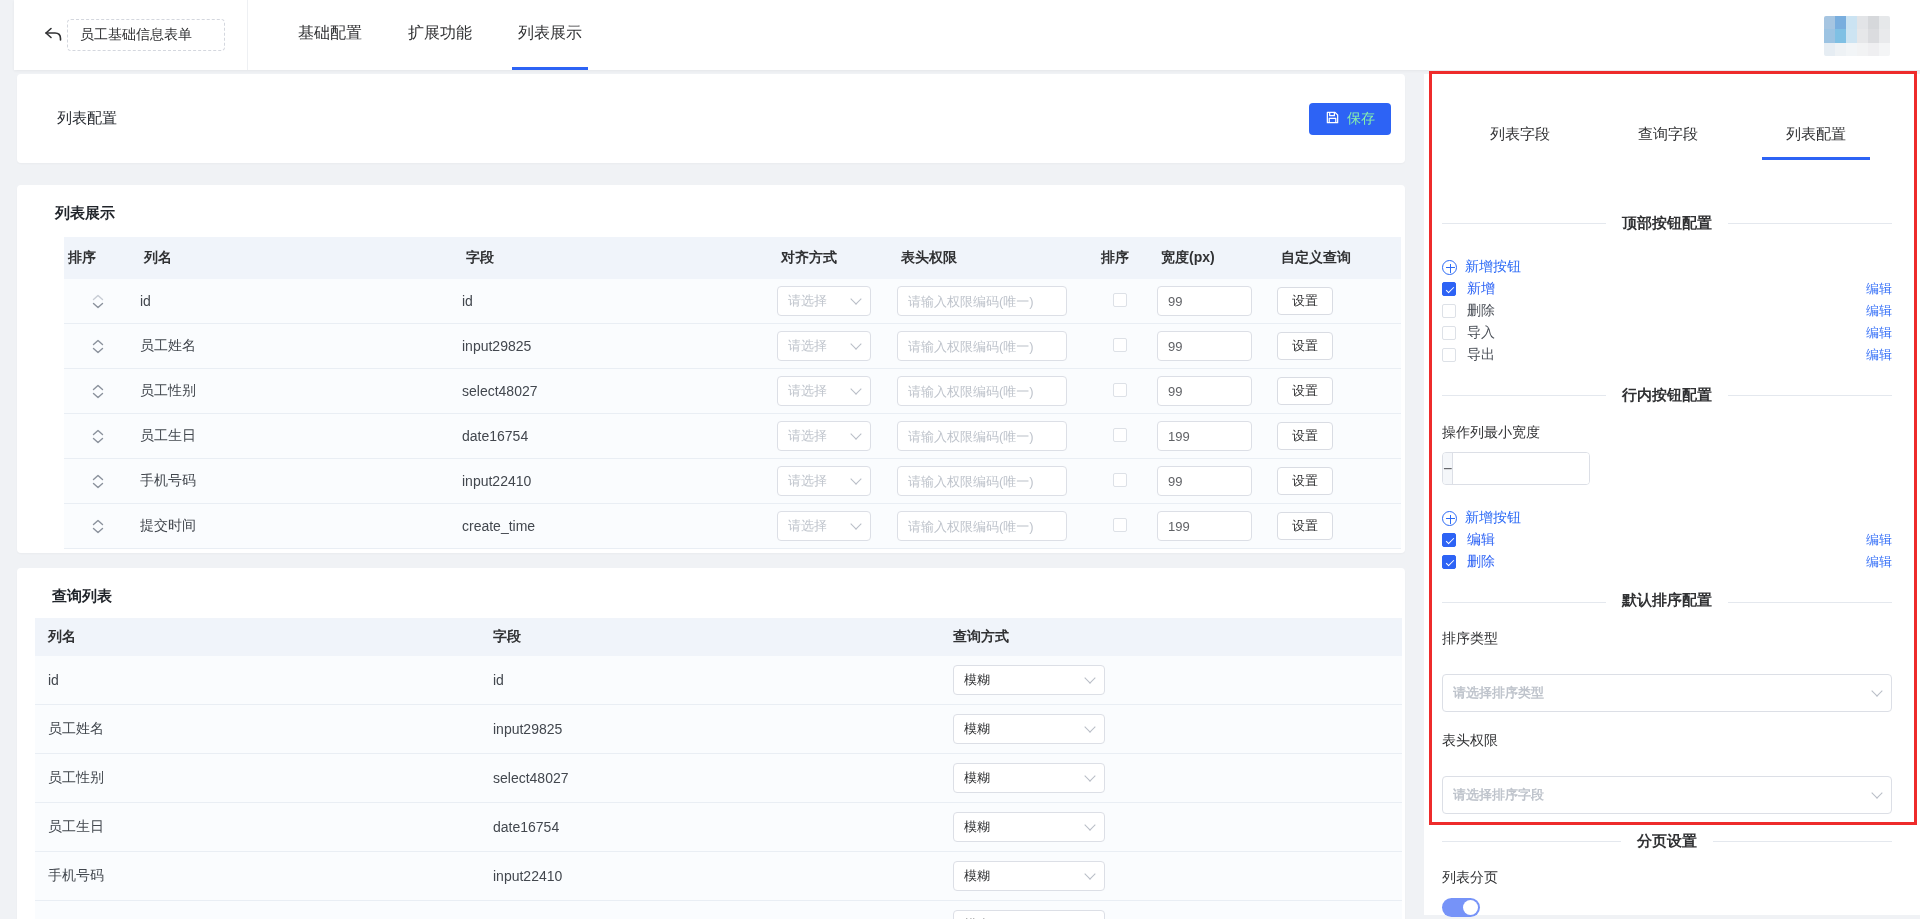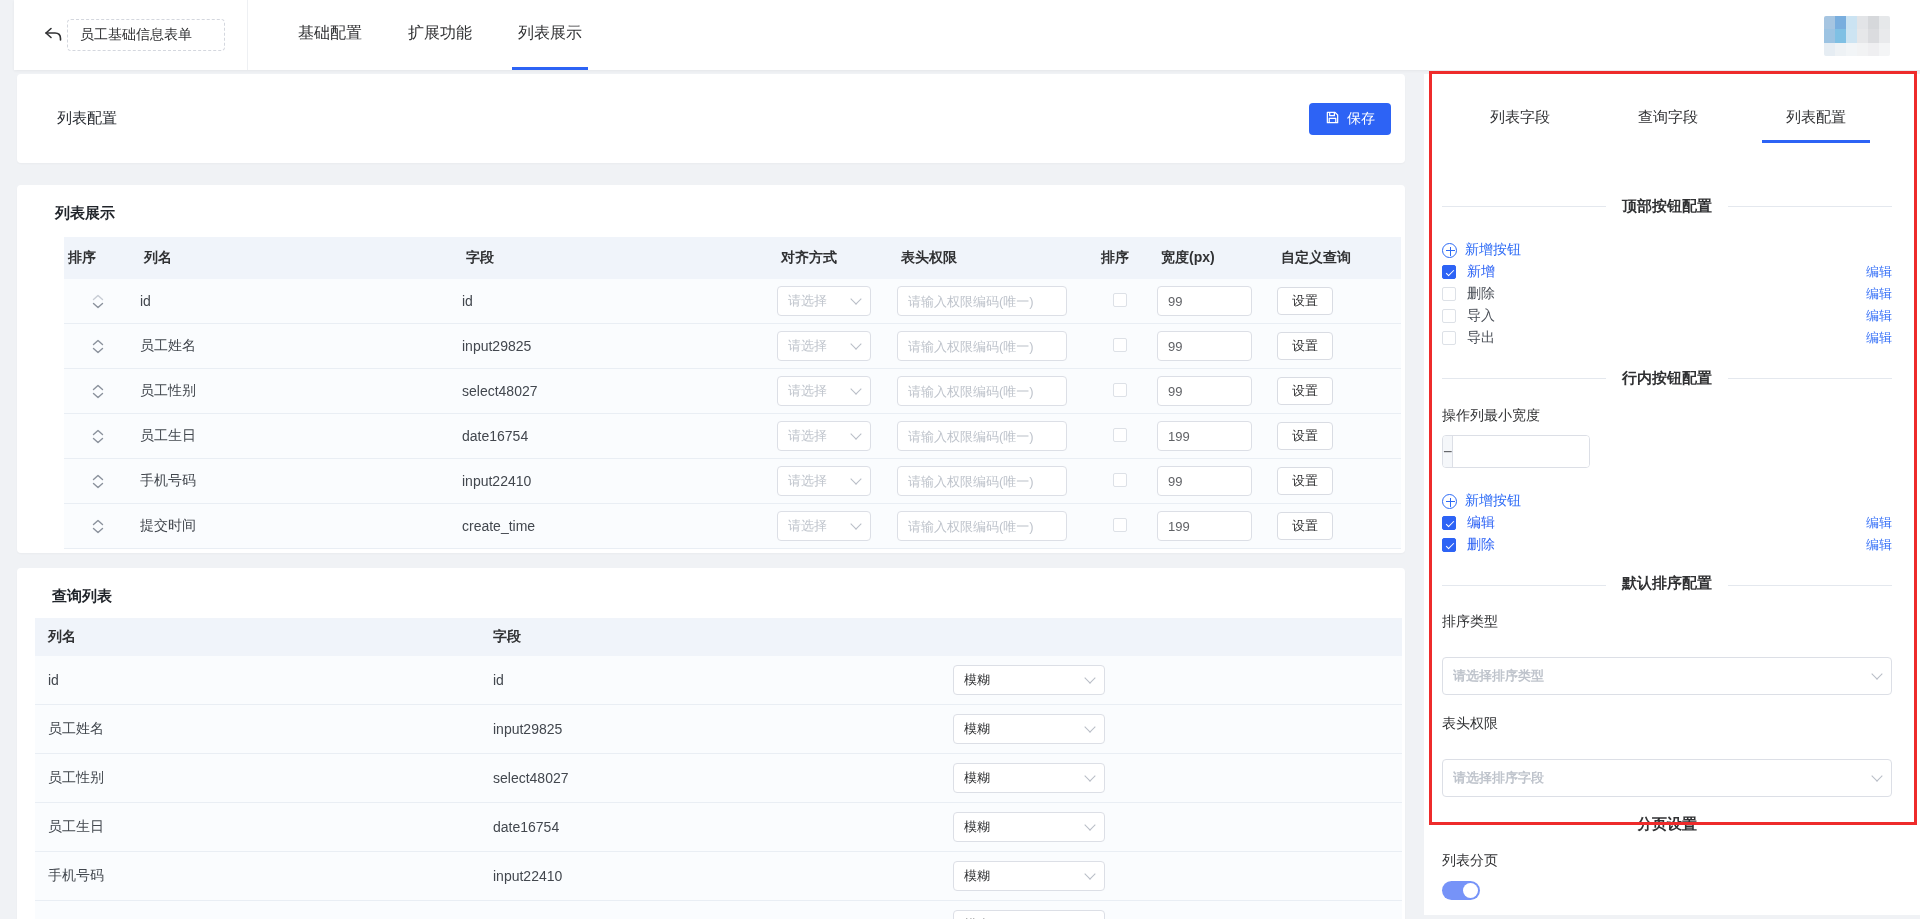--- a/index.html
+++ b/index.html
@@ -21,21 +21,21 @@
   .avatar span:nth-child(7){background:#9cc3e2}.avatar span:nth-child(8){background:#7fc0e4}.avatar span:nth-child(9){background:#cde4f2}
   .avatar span:nth-child(10){background:#e6e7e9}.avatar span:nth-child(11){background:#dbdcdf}.avatar span:nth-child(12){background:#e9eaec}
   .avatar span:nth-child(13){background:#e6edf3}.avatar span:nth-child(14){background:#eef2f5}.avatar span:nth-child(15){background:#f2f5f7}
   .avatar span:nth-child(16){background:#f2f3f4}.avatar span:nth-child(17){background:#efeff1}.avatar span:nth-child(18){background:#f4f5f6}
 
   
   .left-col { position:absolute; left:17px; top:74px; width:1388px; }
   .card { background:#fff; border-radius:4px; box-shadow:0 1px 2px rgba(0,0,0,.03); }
   .card-config { height:89px; display:flex; align-items:center; justify-content:space-between; padding:0 14px 0 40px; margin-bottom:22px; }
   .card-title { font-size:15px; color:#1f2329; }
-  .save-btn { display:flex; align-items:center; gap:7px; height:32px; padding:0 16px; background:#2d63f5; color:#ffffff; border:none; border-radius:4px; font-size:14px; cursor:pointer; font-family:inherit; }
+  .save-btn { display:flex; align-items:center; gap:7px; height:32px; padding:0 16px; background:#2d63f5; color:#86efac; border:none; border-radius:4px; font-size:14px; cursor:pointer; font-family:inherit; }
 
   .card-list { height:368px; padding:18px 4px 0 38px; margin-bottom:15px; overflow:hidden; }
   .section-h { font-size:15px; font-weight:bold; color:#1f2329; line-height:20px; margin-bottom:14px; }
   .tbl1 { margin-left:9px; width:1337px; }
   .tbl1-row { display:grid; grid-template-columns:76px 322px 315px 120px 200px 60px 120px 1fr; align-items:center; }
   .tbl-head { background:#f0f4fa; height:42px; font-weight:bold; font-size:14px; color:#303133; }
   .tbl-head > div { padding-left:4px; }
   .tbl1 .body-row { height:45px; background:#fafcfe; border-bottom:1px solid #e9eef4; font-size:14px; color:#42474e; }
   .sort-handle { display:flex; flex-direction:column; align-items:center; gap:1px; width:40px; margin-left:14px; cursor:pointer; }
   .sort-handle svg { display:block; }
@@ -60,21 +60,21 @@
   .tbl2 { width:1367px; }
   .tbl2-row { display:grid; grid-template-columns:445px 460px 1fr; align-items:center; }
   .tbl2 .tbl-head { height:38px; }
   .tbl2 .tbl-head > div { padding-left:13px; }
   .tbl2 .body-row { height:49px; background:#fafcfe; border-bottom:1px solid #e9eef4; font-size:14px; color:#42474e; }
   .tbl2 .body-row > div { padding-left:13px; }
   .sel-q { width:152px; }
 
   
   .right-panel { position:absolute; left:1424px; top:74px; width:496px; height:841px; background:#fff; padding:0 28px 0 18px; }
-  .panel-tabs { display:flex; justify-content:space-between; padding:34px 22px 0 24px; }
+  .panel-tabs { display:flex; justify-content:space-between; padding:34px 22px 0 24px;margin-top:17px; }
   .panel-tab { font-size:15px; color:#303133; padding:0 24px 13px; border-bottom:3px solid transparent; cursor:pointer; }
   .panel-tab.checked { border-bottom-color:#2d63f5; }
   .sec-title { display:flex; align-items:center; font-size:15px; font-weight:bold; color:#303133; line-height:22px; }
   .sec-title::before, .sec-title::after { content:""; flex:1; height:1px; background:#e4e8ee; }
   .sec-title::before { margin-right:16px; } .sec-title::after { margin-left:16px; }
   .t1 { margin-top:52px; } .t2 { margin-top:18px; } .t3 { margin-top:18px;font-family:Liberation Mono, monospace; } .t4 { margin-top:16px; }
   .add-link { display:flex; align-items:center; gap:8px; margin-top:22px; height:22px; color:#2d6bf6; font-size:14px; cursor:pointer; width:max-content; }
   .circle-plus { width:15px; height:15px; border:1px solid #2d6bf6; border-radius:50%; position:relative; display:inline-block; }
   .circle-plus::before { content:""; position:absolute; left:3px; top:6.5px; width:9px; height:1.4px; background:#2d6bf6; }
   .circle-plus::after { content:""; position:absolute; left:6.8px; top:3px; width:1.4px; height:9px; background:#2d6bf6; }
@@ -356,20 +356,21 @@
         </div>
     </div>
   </section>
 
   <section class="card card-query">
     <h3 class="section-h">查询列表</h3>
     <div class="tbl2">
       <div class="tbl2-row tbl-head">
         <div>列名</div>
         <div>字段</div>
+        <div>查询方式</div>
       </div>
       <div>
 
           <div class="tbl2-row body-row" data-row-index="0">
             <div>id</div>
             <div>id</div>
             <div>
               <div class="sel sel-q">
                 <span class="val">模糊</span>
                 <span class="chev"></span>

